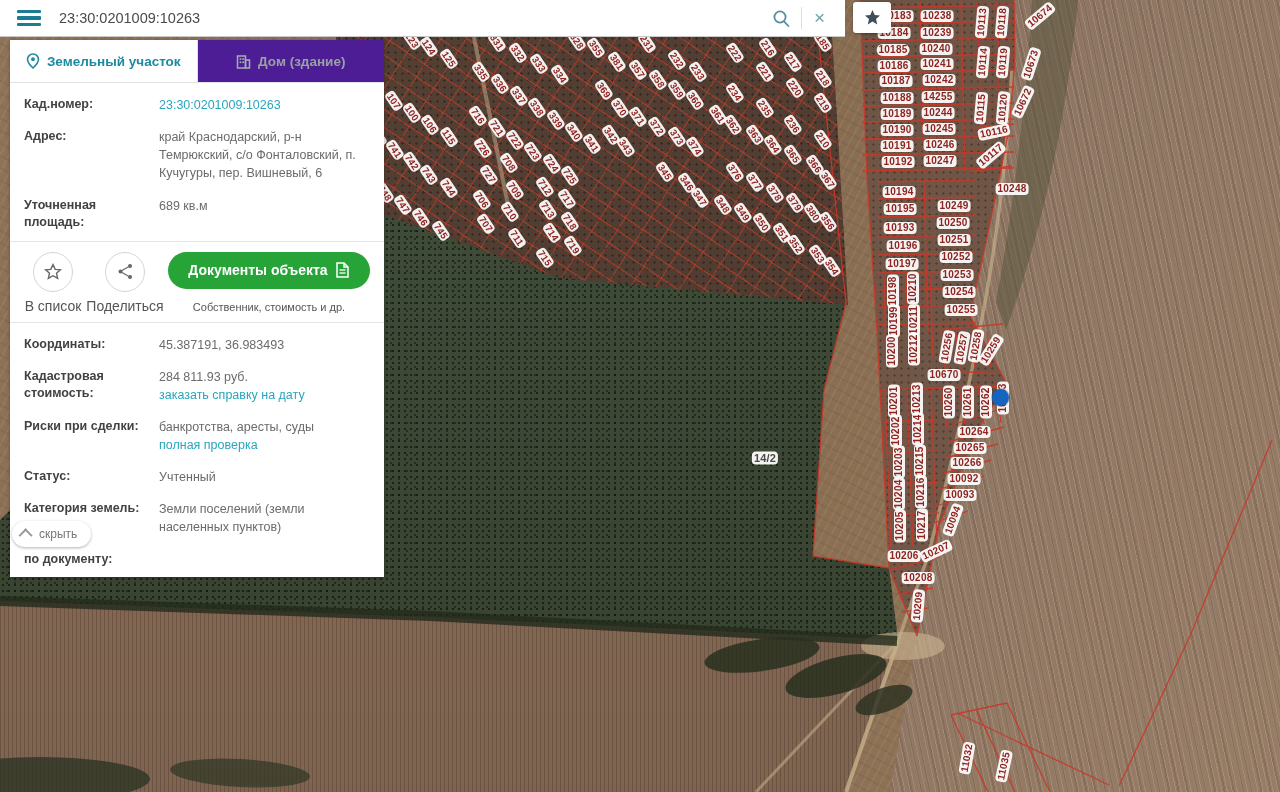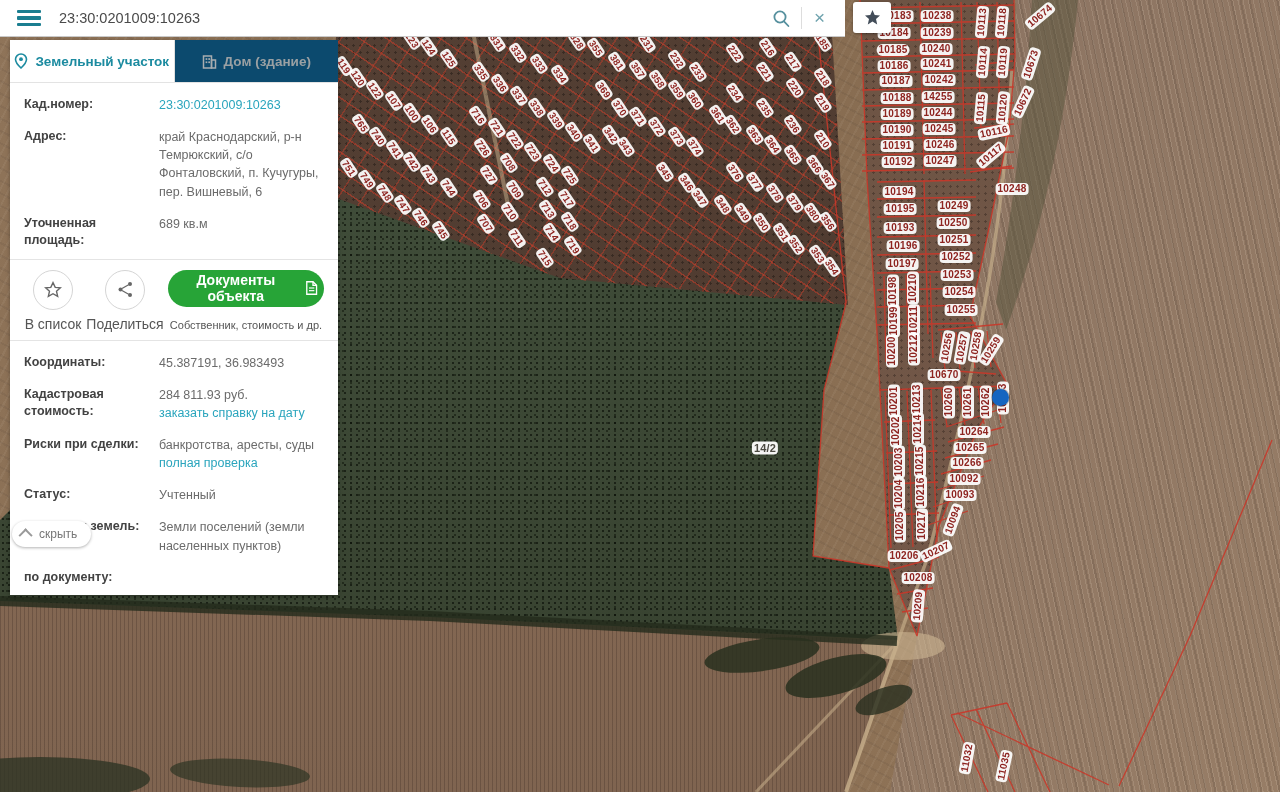--- a/index.html
+++ b/index.html
@@ -63,26 +63,26 @@
   #search-input{flex:1;border:none;outline:none;font-size:14.5px;color:#4a4a4a;
     font-family:"Liberation Sans",sans-serif;background:transparent;}
   #search-icons{display:flex;align-items:center;gap:0;margin-right:8px;}
   #magnifier{margin-right:10px;cursor:pointer;}
   #bar-divider{width:1px;height:22px;background:#ddd;}
   #clear-x{font-size:19px;color:#6fa3ae;padding:0 12px;cursor:pointer;line-height:20px;}
   #star-btn{position:absolute;left:853px;top:2px;width:38px;height:31px;background:#fff;z-index:30;
     border-radius:3px;box-shadow:0 1px 3px rgba(0,0,0,.35);display:flex;align-items:center;justify-content:center;cursor:pointer;}
 
   
-  #panel{position:absolute;left:10px;top:40px;width:328px;z-index:25;background:#fff;
+  #panel{position:absolute;left:10px;top:40px;width:374px;z-index:25;background:#fff;
     box-shadow:0 1px 4px rgba(0,0,0,.3);}
   #tabs{display:flex;height:42px;border-bottom:1px solid #e3e3e3;}
   .tab{flex:1;display:flex;align-items:center;justify-content:center;gap:7px;font-size:13.5px;font-weight:bold;cursor:pointer;}
   .tab.active{color:#1c8ba0;background:#fff;}
-  .tab.inactive{color:#9aa0a3;background:#0c4a6e;border-left:1px solid #e0e0e0;justify-content:center;}
+  .tab.inactive{color:#9aa0a3;background:#4c1d95;border-left:1px solid #e0e0e0;justify-content:center;}
   .rows{padding:6px 0 2px 0;}
   .row{display:flex;padding:7px 14px;}
   .row .lbl{width:135px;min-width:135px;font-weight:bold;color:#424242;font-size:12.5px;line-height:1.4;}
   .row .val{color:#6b6b6b;font-size:12.5px;line-height:1.45;}
   .row .val.link, .row a.vlink{color:#2aa5bd;text-decoration:none;display:block;cursor:pointer;}
   #actions{border-top:1px solid #e4e4e4;border-bottom:1px solid #e4e4e4;padding:10px 14px 8px 14px;
     display:flex;align-items:flex-start;gap:14px;}
   .circle-act{display:flex;flex-direction:column;align-items:center;width:58px;cursor:pointer;}
   .circle-act .circ{width:38px;height:38px;border:1px solid #d5d5d5;border-radius:50%;
     display:flex;align-items:center;justify-content:center;color:#555;}
@@ -314,21 +314,21 @@
       <span class="plabel lg" style="left: 967px; top: 463px; transform: translate(-50%, -50%) rotate(0deg);">10266</span>
       <span class="plabel lg" style="left: 964px; top: 479px; transform: translate(-50%, -50%) rotate(0deg);">10092</span>
       <span class="plabel lg" style="left: 960px; top: 495px; transform: translate(-50%, -50%) rotate(0deg);">10093</span>
       <span class="plabel lg" style="left: 953px; top: 520px; transform: translate(-50%, -50%) rotate(-70deg);">10094</span>
       <span class="plabel lg" style="left: 904px; top: 556px; transform: translate(-50%, -50%) rotate(0deg);">10206</span>
       <span class="plabel lg" style="left: 936px; top: 551px; transform: translate(-50%, -50%) rotate(-25deg);">10207</span>
       <span class="plabel lg" style="left: 918px; top: 578px; transform: translate(-50%, -50%) rotate(0deg);">10208</span>
       <span class="plabel lg" style="left: 918px; top: 606px; transform: translate(-50%, -50%) rotate(-85deg);">10209</span>
       <span class="plabel lg" style="left: 967px; top: 758px; transform: translate(-50%, -50%) rotate(-80deg);">11032</span>
       <span class="plabel lg" style="left: 1004px; top: 766px; transform: translate(-50%, -50%) rotate(-78deg);">11035</span>
-      <span class="plabel special" style="left: 765px; top: 448px; transform: translate(-50%, -50%) rotate(0deg);">14/2</span>
+      <span class="plabel special" style="left: 765px; top: 458px; transform: translate(-50%, -50%) rotate(0deg);">14/2</span>
     </div>
   <div id="sel-marker" style="left: 991.5px; top: 388.5px; background: rgb(21, 101, 192);"></div>
 
 
   <div id="topbar">
     <div id="hamburger">
         <span></span>
         <span></span>
         <span></span>
       </div>

